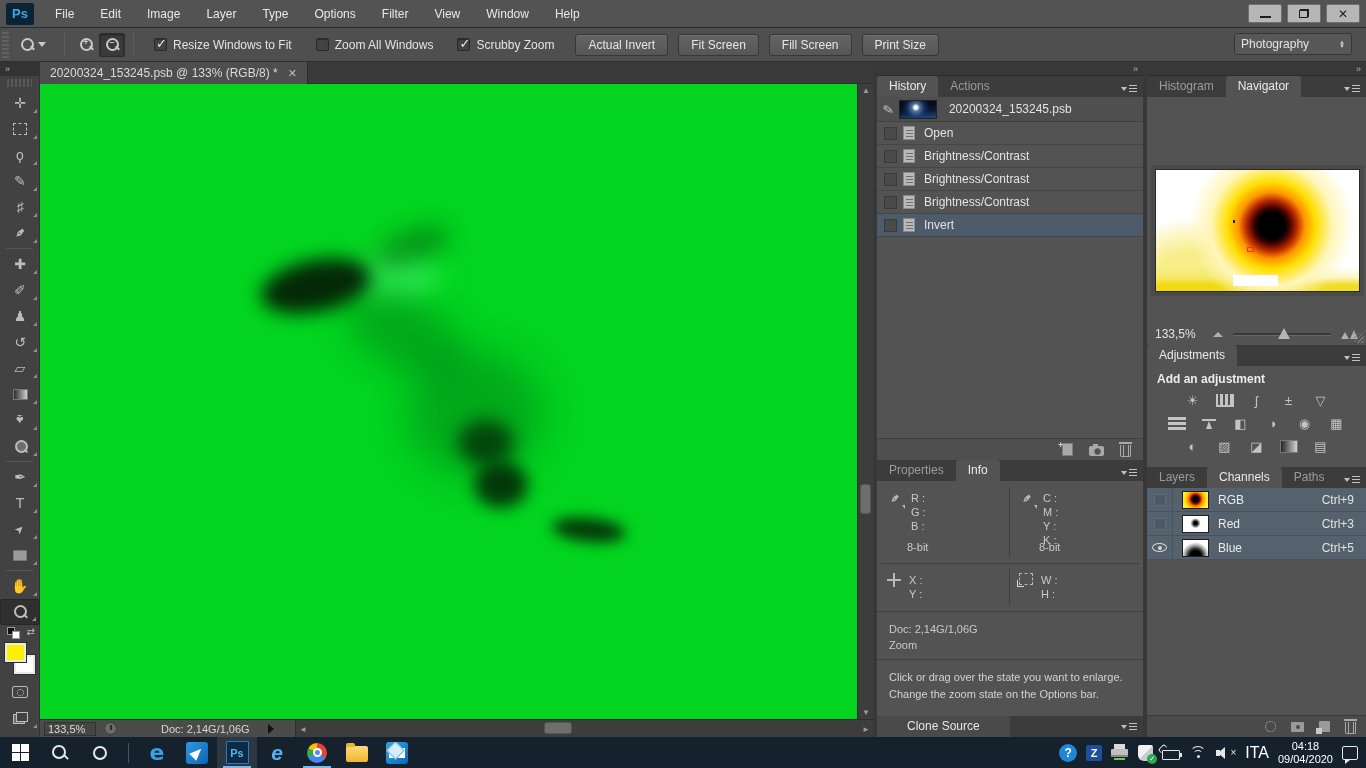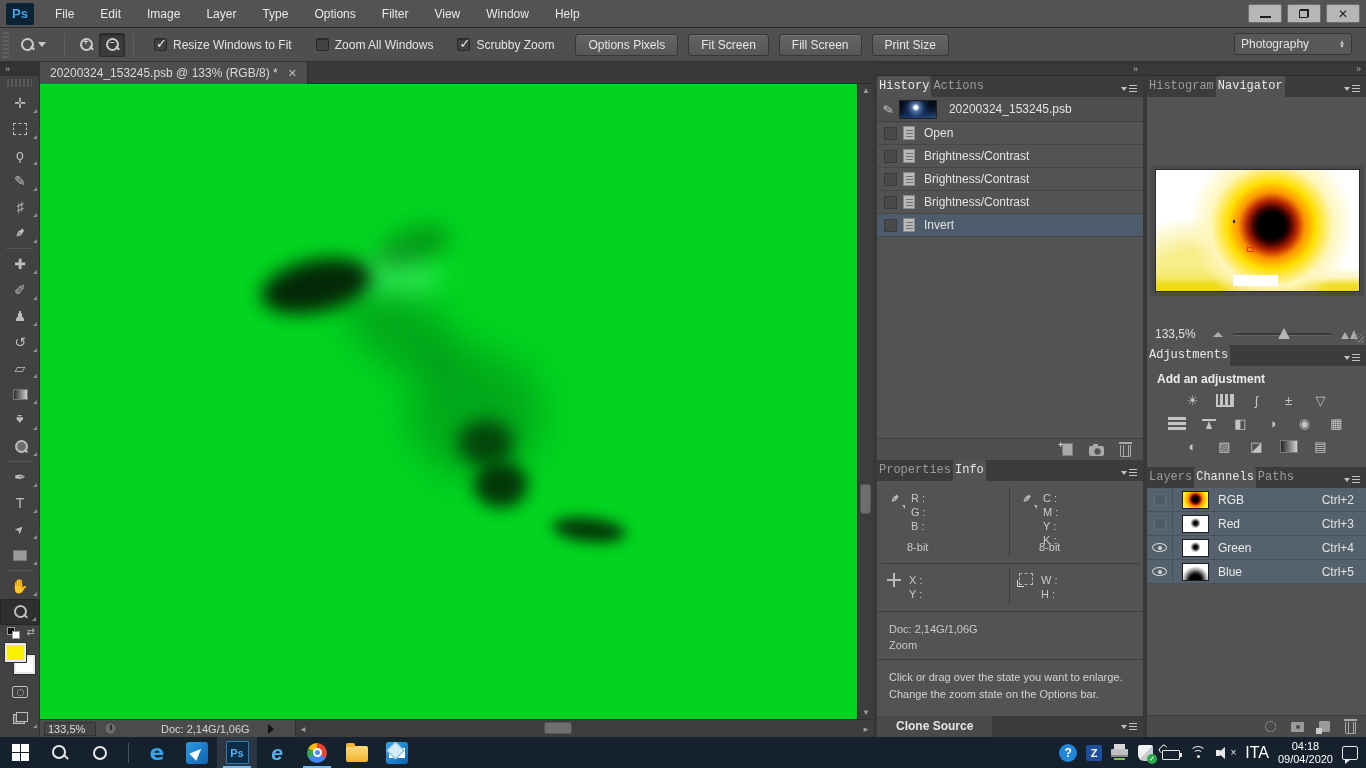--- a/index.html
+++ b/index.html
@@ -104,21 +104,21 @@
   #status-live::after { content:''; position:absolute; left:5px; top:2px; width:2px; height:5px; background:#2e2e2e; }
   #status-doc { margin-left:44px; color:#d6d6d6; font-size:11px; }
   .tri-right { width:0; height:0; border-top:5px solid transparent; border-bottom:5px solid transparent; border-left:6px solid #111; }
   #hscroll { position:absolute; left:255px; top:0; right:0; height:18px; background:#3d3d3d; border-left:1px solid #2e2e2e; }
   #hthumb { position:absolute; left:248px; top:2px; width:28px; height:12px; background:#6e6e6e; border-radius:3px; border:1px solid #555; }
 
   
   .collapse-strip { position:absolute; height:14px; background:#383838; color:#b5b5b5; font-size:9px; line-height:14px;
     text-align:right; padding-right:6px; letter-spacing:-1px; border-bottom:1px solid #2d2d2d; }
   .tabrow { position:absolute; height:21px; background:#3c3c3c; display:flex; align-items:flex-end; }
-  .ptab { height:21px; padding:0 2px; line-height:21px; color:#9b9b9b; font-size:12px; background:#3c3c3c;font-family:Liberation Mono, monospace; }
+  .ptab { height:21px; padding:0 12px; line-height:21px; color:#9b9b9b; font-size:12px; background:#3c3c3c; }
   .ptab.active { background:#535353; color:#e9e9e9; border-radius:3px 3px 0 0; }
   .pmenu { position:absolute; right:6px; top:6px; width:16px; height:9px; display:flex; align-items:center; gap:2px; }
   .pmenu .t { width:0; height:0; border-left:3px solid transparent; border-right:3px solid transparent; border-top:4px solid #c1c1c1; }
   .pmenu .l { width:9px; height:7px; background:repeating-linear-gradient(to bottom,#c1c1c1 0 1px,transparent 1px 3px); }
   .panel-body { position:absolute; background:#535353; }
 
   
   .hrow { height:23px; display:flex; align-items:center; border-bottom:1px solid #464646; }
   .hrow.selected { background:#4e5b6a; }
   .hwell { width:13px; height:13px; margin:0 6px 0 7px; background:#4a4a4a; border:1px solid #3b3b3b; }
@@ -210,22 +210,22 @@
   #ch-bottom { position:absolute; left:0; right:0; bottom:0; height:22px; background:#4a4a4a; border-top:1px solid #3a3a3a;
     display:flex; align-items:center; justify-content:flex-end; gap:15px; padding-right:10px; }
   .icon-dashcircle { width:11px; height:11px; border:1px dotted #b5b5b5; border-radius:50%; }
   .icon-savesel { width:13px; height:10px; background:#9a9a9a; border-radius:1px; display:flex; align-items:center; justify-content:center; }
   .icon-savesel i { width:4px; height:4px; background:#4a4a4a; border-radius:50%; }
   .icon-newchan { width:11px; height:11px; background:#9a9a9a; border-radius:1px; position:relative; }
   .icon-newchan::after { content:''; position:absolute; left:-3px; bottom:-2px; width:6px; height:6px; background:#c9c9c9; }
 
   
   #clone-source { position:absolute; left:877px; top:716px; width:266px; height:21px; background:#3c3c3c; }
-  #clone-tab { position:absolute; left:0; top:0; height:21px; padding:0 19px; line-height:21px; background:#4a4a4a;
-    color:#e5e5e5; font-weight:bold; font-size:12px; border-radius:3px 3px 0 0; }
+  #clone-tab { position:absolute; left:0; top:0; height:21px; padding:0 30px; line-height:21px; background:#4a4a4a;
+    color:#e5e5e5; font-weight:normal; font-size:12px; border-radius:3px 3px 0 0; }
 
   
   #taskbar { position:absolute; left:0; top:737px; width:1366px; height:31px; background:#16212e; display:flex; align-items:center; }
   .tb-btn { height:31px; display:flex; align-items:center; justify-content:center; position:relative; }
   .tb-btn.app { width:40px; }
   .tb-btn.active-app { background:rgba(255,255,255,.10); }
   .tb-underline { position:absolute; left:6px; right:6px; bottom:0; height:2px; background:#76b9ed; }
   .win-logo { width:17px; height:17px; display:grid; grid-template-columns:8px 8px; grid-template-rows:8px 8px; gap:1px; }
   .win-logo i { background:#fdfdfd; }
   .tb-search { position:relative; width:16px; height:16px; }
@@ -335,21 +335,21 @@
         <div class="ob-check">
           <span class="cb"></span>
           <span>Zoom All Windows</span>
         </div>
         <div class="ob-check">
           <span class="cb checked"></span>
           <span>Scrubby Zoom</span>
         </div>
       </div>
     <div id="ob-buttons" style="display:flex;align-items:center;margin-left:4px;">
-        <div class="ob-btn">Options Pixels</div>
+        <div class="ob-btn">Actual Invert</div>
         <div class="ob-btn">Fit Screen</div>
         <div class="ob-btn">Fill Screen</div>
         <div class="ob-btn">Print Size</div>
       </div>
     <div id="workspace-dd">
       <span>Photography</span>
       <span class="updown">
           <span>▲</span>
           <span>▼</span>
         </span>
@@ -702,37 +702,29 @@
       </div>
   </div>
   <div class="panel-body" style="left:1147px;top:488px;width:219px;height:249px;">
     <div id="channel-rows">
         <div class="chrow">
           <span class="chwell">
             <span class="empty"></span>
           </span>
           <span class="chthumb th-rgb"></span>
           <span class="chname">RGB</span>
-          <span class="chkey">Ctrl+2</span>
+          <span class="chkey">Ctrl+9</span>
         </div>
         <div class="chrow">
           <span class="chwell">
             <span class="empty"></span>
           </span>
           <span class="chthumb th-red"></span>
           <span class="chname">Red</span>
           <span class="chkey">Ctrl+3</span>
-        </div>
-        <div class="chrow">
-          <span class="chwell">
-            <span class="eye"></span>
-          </span>
-          <span class="chthumb th-green"></span>
-          <span class="chname">Green</span>
-          <span class="chkey">Ctrl+4</span>
         </div>
         <div class="chrow">
           <span class="chwell">
             <span class="eye"></span>
           </span>
           <span class="chthumb th-blue"></span>
           <span class="chname">Blue</span>
           <span class="chkey">Ctrl+5</span>
         </div>
       </div>

